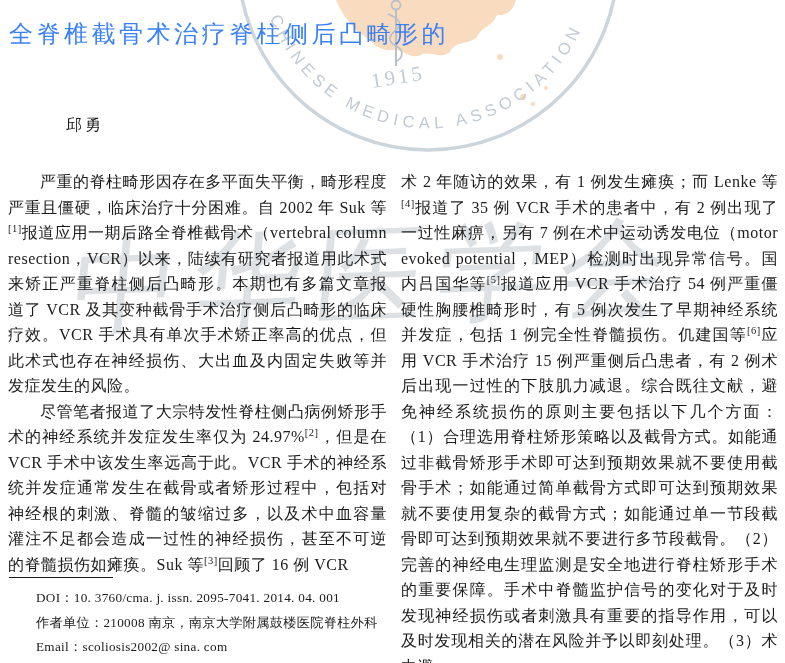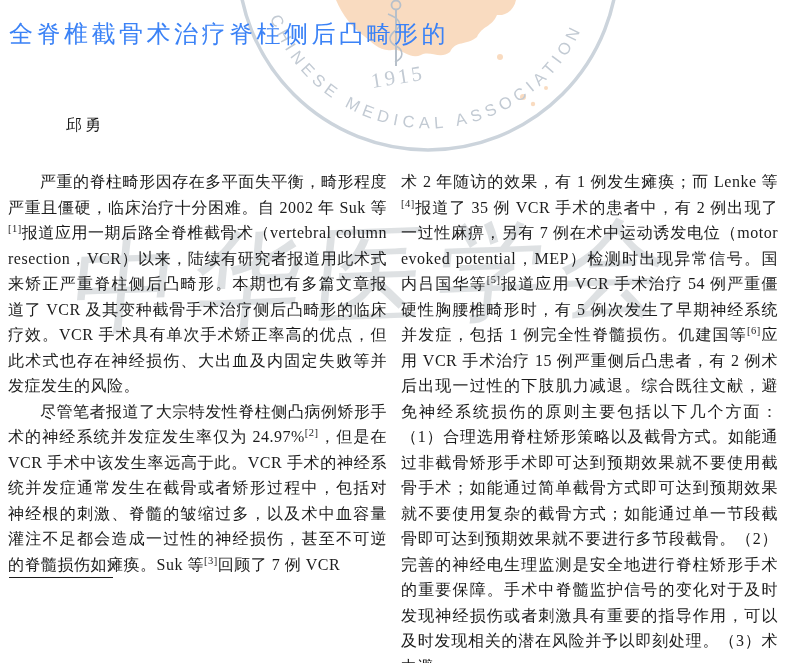--- a/index.html
+++ b/index.html
@@ -86,21 +86,26 @@
 <div class="layer content-layer">
 
   <div class="title">
     <div>全脊椎截骨术治疗脊柱侧后凸畸形的</div>
   </div>
 
   <div class="author">邱勇</div>
 
   <div class="col col-left">
     <p class="indent"><span>严重的脊柱畸形因存在多平面失平衡，畸形程度严重且僵硬，临床治疗十分困难。自 2002 年 Suk 等</span><sup>[1]</sup><span>报道应用一期后路全脊椎截骨术（vertebral column resection，VCR）以来，陆续有研究者报道用此术式来矫正严重脊柱侧后凸畸形。本期也有多篇文章报道了 VCR 及其变种截骨手术治疗侧后凸畸形的临床疗效。VCR 手术具有单次手术矫正率高的优点，但此术式也存在神经损伤、大出血及内固定失败等并发症发生的风险。</span></p>
-    <p class="indent"><span>尽管笔者报道了大宗特发性脊柱侧凸病例矫形手术的神经系统并发症发生率仅为 24.97%</span><sup>[2]</sup><span>，但是在 VCR 手术中该发生率远高于此。VCR 手术的神经系统并发症通常发生在截骨或者矫形过程中，包括对神经根的刺激、脊髓的皱缩过多，以及术中血容量灌注不足都会造成一过性的神经损伤，甚至不可逆的脊髓损伤如瘫痪。Suk 等</span><sup>[3]</sup><span>回顾了 7 例 VCR</span></p>
+    <p class="indent"><span>尽管笔者报道了大宗特发性脊柱侧凸病例矫形手术的神经系统并发症发生率仅为 24.97%</span><sup>[2]</sup><span>，但是在 VCR 手术中该发生率远高于此。VCR 手术的神经系统并发症通常发生在截骨或者矫形过程中，包括对神经根的刺激、脊髓的皱缩过多，以及术中血容量灌注不足都会造成一过性的神经损伤，甚至不可逆的脊髓损伤如瘫痪。Suk 等</span><sup>[3]</sup><span>回顾了 16 例 VCR</span></p>
   </div>
 
   <div class="col col-right">
     <p><span>术 2 年随访的效果，有 1 例发生瘫痪；而 Lenke 等</span><sup>[4]</sup><span>报道了 35 例 VCR 手术的患者中，有 2 例出现了一过性麻痹，另有 7 例在术中运动诱发电位（motor evoked potential，MEP）检测时出现异常信号。国内吕国华等</span><sup>[5]</sup><span>报道应用 VCR 手术治疗 54 例严重僵硬性胸腰椎畸形时，有 5 例次发生了早期神经系统并发症，包括 1 例完全性脊髓损伤。仉建国等</span><sup>[6]</sup><span>应用 VCR 手术治疗 15 例严重侧后凸患者，有 2 例术后出现一过性的下肢肌力减退。综合既往文献，避免神经系统损伤的原则主要包括以下几个方面：（1）合理选用脊柱矫形策略以及截骨方式。如能通过非截骨矫形手术即可达到预期效果就不要使用截骨手术；如能通过简单截骨方式即可达到预期效果就不要使用复杂的截骨方式；如能通过单一节段截骨即可达到预期效果就不要进行多节段截骨。（2）完善的神经电生理监测是安全地进行脊柱矫形手术的重要保障。手术中脊髓监护信号的变化对于及时发现神经损伤或者刺激具有重要的指导作用，可以及时发现相关的潜在风险并予以即刻处理。（3）术中避</span></p>
   </div>
 
   <div class="footrule"></div>
+  <div class="footnote">
+    <div>DOI：10. 3760/cma. j. issn. 2095-7041. 2014. 04. 001</div>
+    <div>作者单位：210008 南京，南京大学附属鼓楼医院脊柱外科</div>
+    <div>Email：scoliosis2002@ sina. com</div>
+  </div>
 </div>
 
 </body></html>

